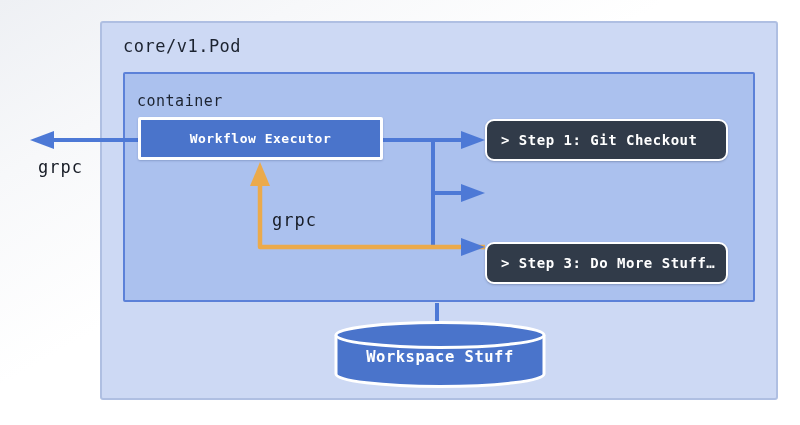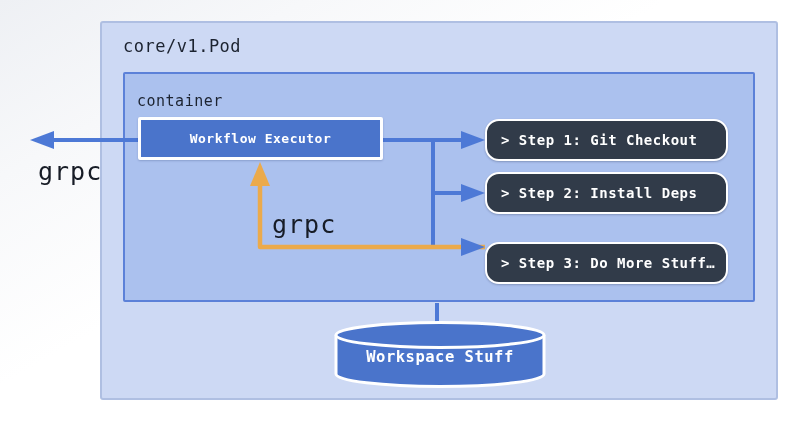--- a/index.html
+++ b/index.html
@@ -46,40 +46,40 @@
     border-radius: 2px;
     display: flex; align-items: center; justify-content: center;
     color: #ffffff; font-weight: bold; font-size: 13px; letter-spacing: 0.5px;
     box-shadow: 0 1px 2px rgba(40,60,110,0.25);
   }
 
   .step {
     left: 485px; width: 243px; height: 42px;
     background: #313b49;
     border: 2.5px solid #ffffff;
-    border-radius: 14px;
+    border-radius: 9px;
     display: flex; align-items: center;
     padding-left: 14px;
     color: #ffffff; font-weight: bold; font-size: 14px; letter-spacing: 0.5px;
     box-shadow: 0 1px 2px rgba(40,50,80,0.3);
     white-space: pre;
   }
   .step1 { top: 119px; }
   .step2 { top: 172px; }
   .step3 { top: 226px; margin-top: 16px; }
 
   .cylinder { left: 333px; top: 320px; width: 214px; height: 70px; }
   .cylinder-label {
     position: absolute; left: 0; right: 0; top: 28px;
     text-align: center;
     color: #ffffff; font-weight: bold; font-size: 15.5px; letter-spacing: 0.5px;
   }
 
   .grpc-label {
-    font-size: 25px; color: #171c26; letter-spacing: 1px;
+    font-size: 17px; color: #171c26; letter-spacing: 1px;
   }
   .grpc-left { left: 38px; top: 157px; }
   .grpc-mid  { left: 272px; top: 210px; }
 </style>
 </head>
 <body>
 
 <div id="canvas">
 
   <div class="abs pod-box"></div>
@@ -111,23 +111,20 @@
     <line x1="437" y1="303" x2="437" y2="324" stroke="#4d79d6" stroke-width="4"></line>
   </svg>
 
   <div class="abs executor">
     <span>Workflow Executor</span>
   </div>
 
   <div class="abs step step1">
     <span>&gt; Step 1: Git Checkout</span>
   </div>
-  <div class="abs step step2">
-    <span>&gt; Step 2: Install Deps</span>
-  </div>
   <div class="abs step step3">
     <span>&gt; Step 3: Do More Stuff…</span>
   </div>
 
   <div class="abs cylinder">
     <svg width="214" height="70" viewBox="0 0 214 70">
       <path d="M3 15 v39 a104 12.5 0 0 0 208 0 v-39" fill="#4a74cb" stroke="#ffffff" stroke-width="3"></path>
       <ellipse cx="107" cy="15" rx="104" ry="12.5" fill="#4a74cb" stroke="#ffffff" stroke-width="3"></ellipse>
     </svg>
     <div class="cylinder-label">Workspace Stuff</div>

